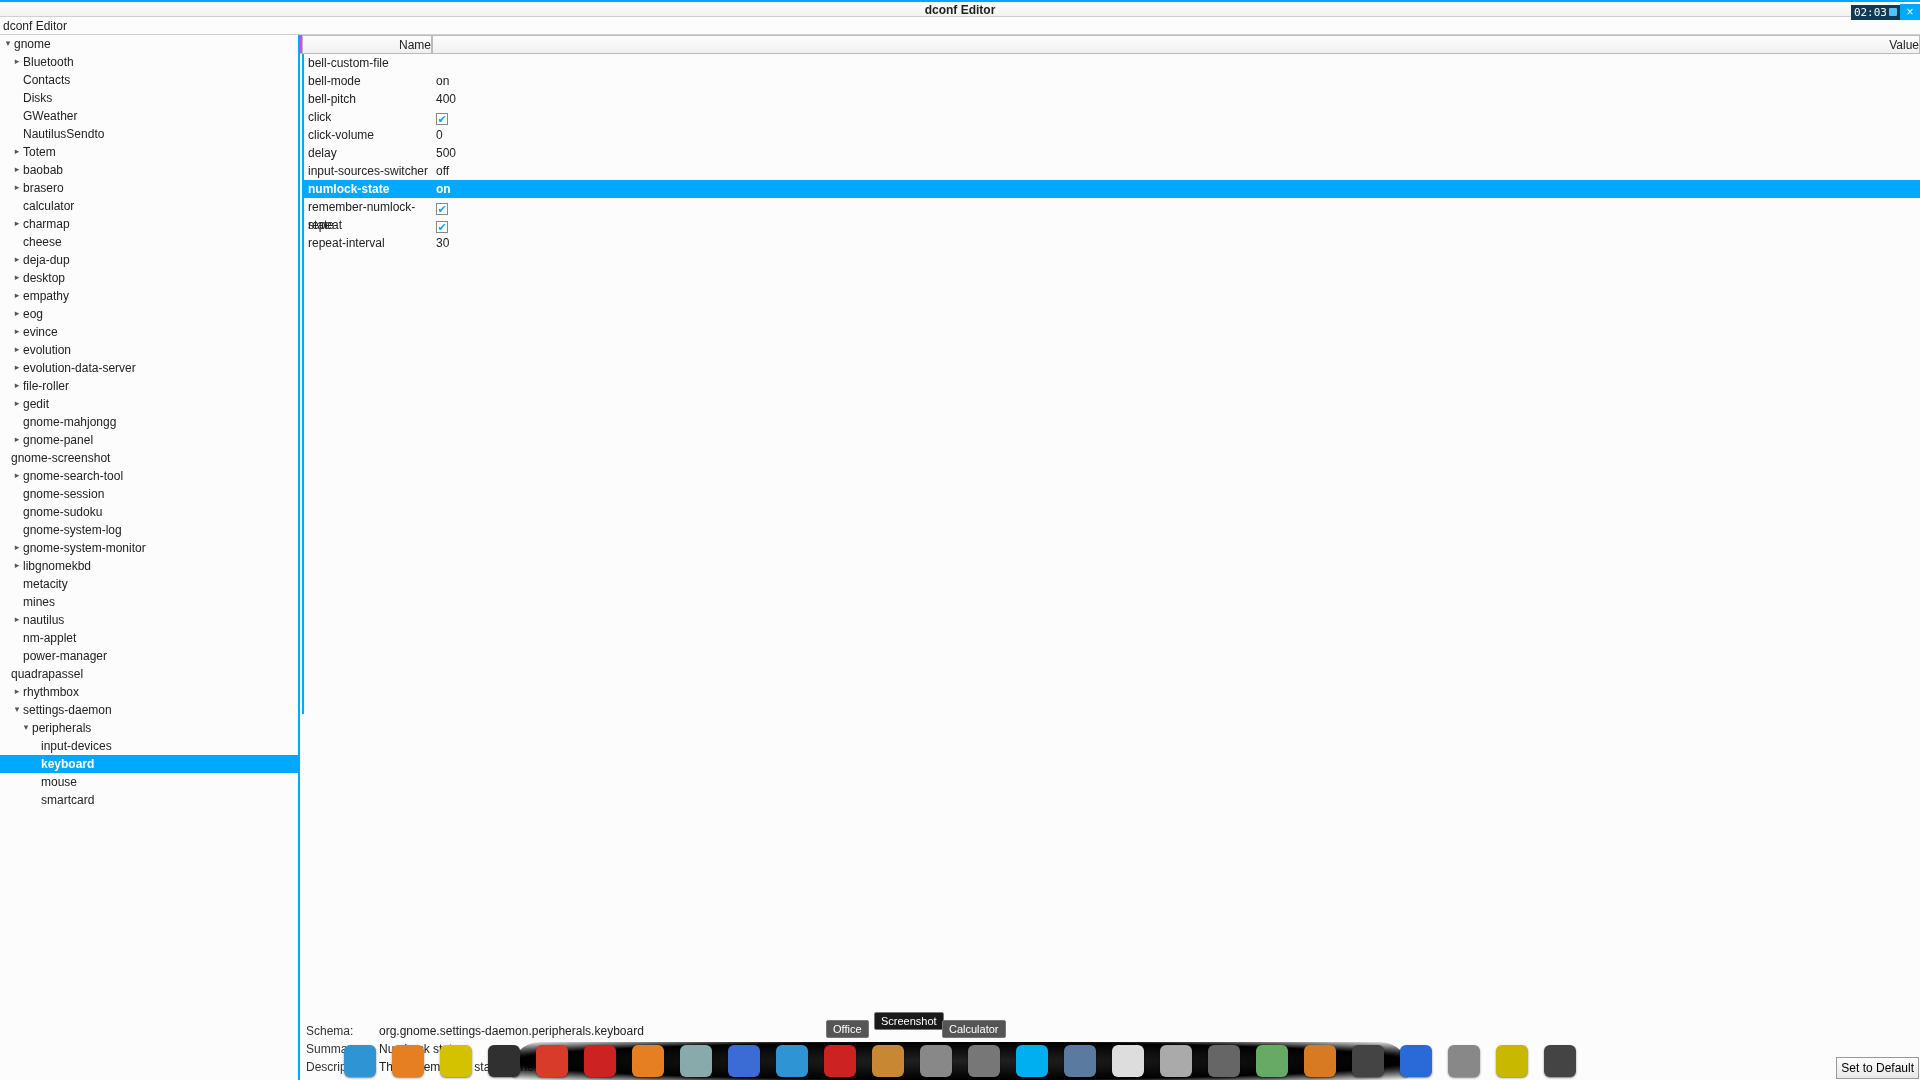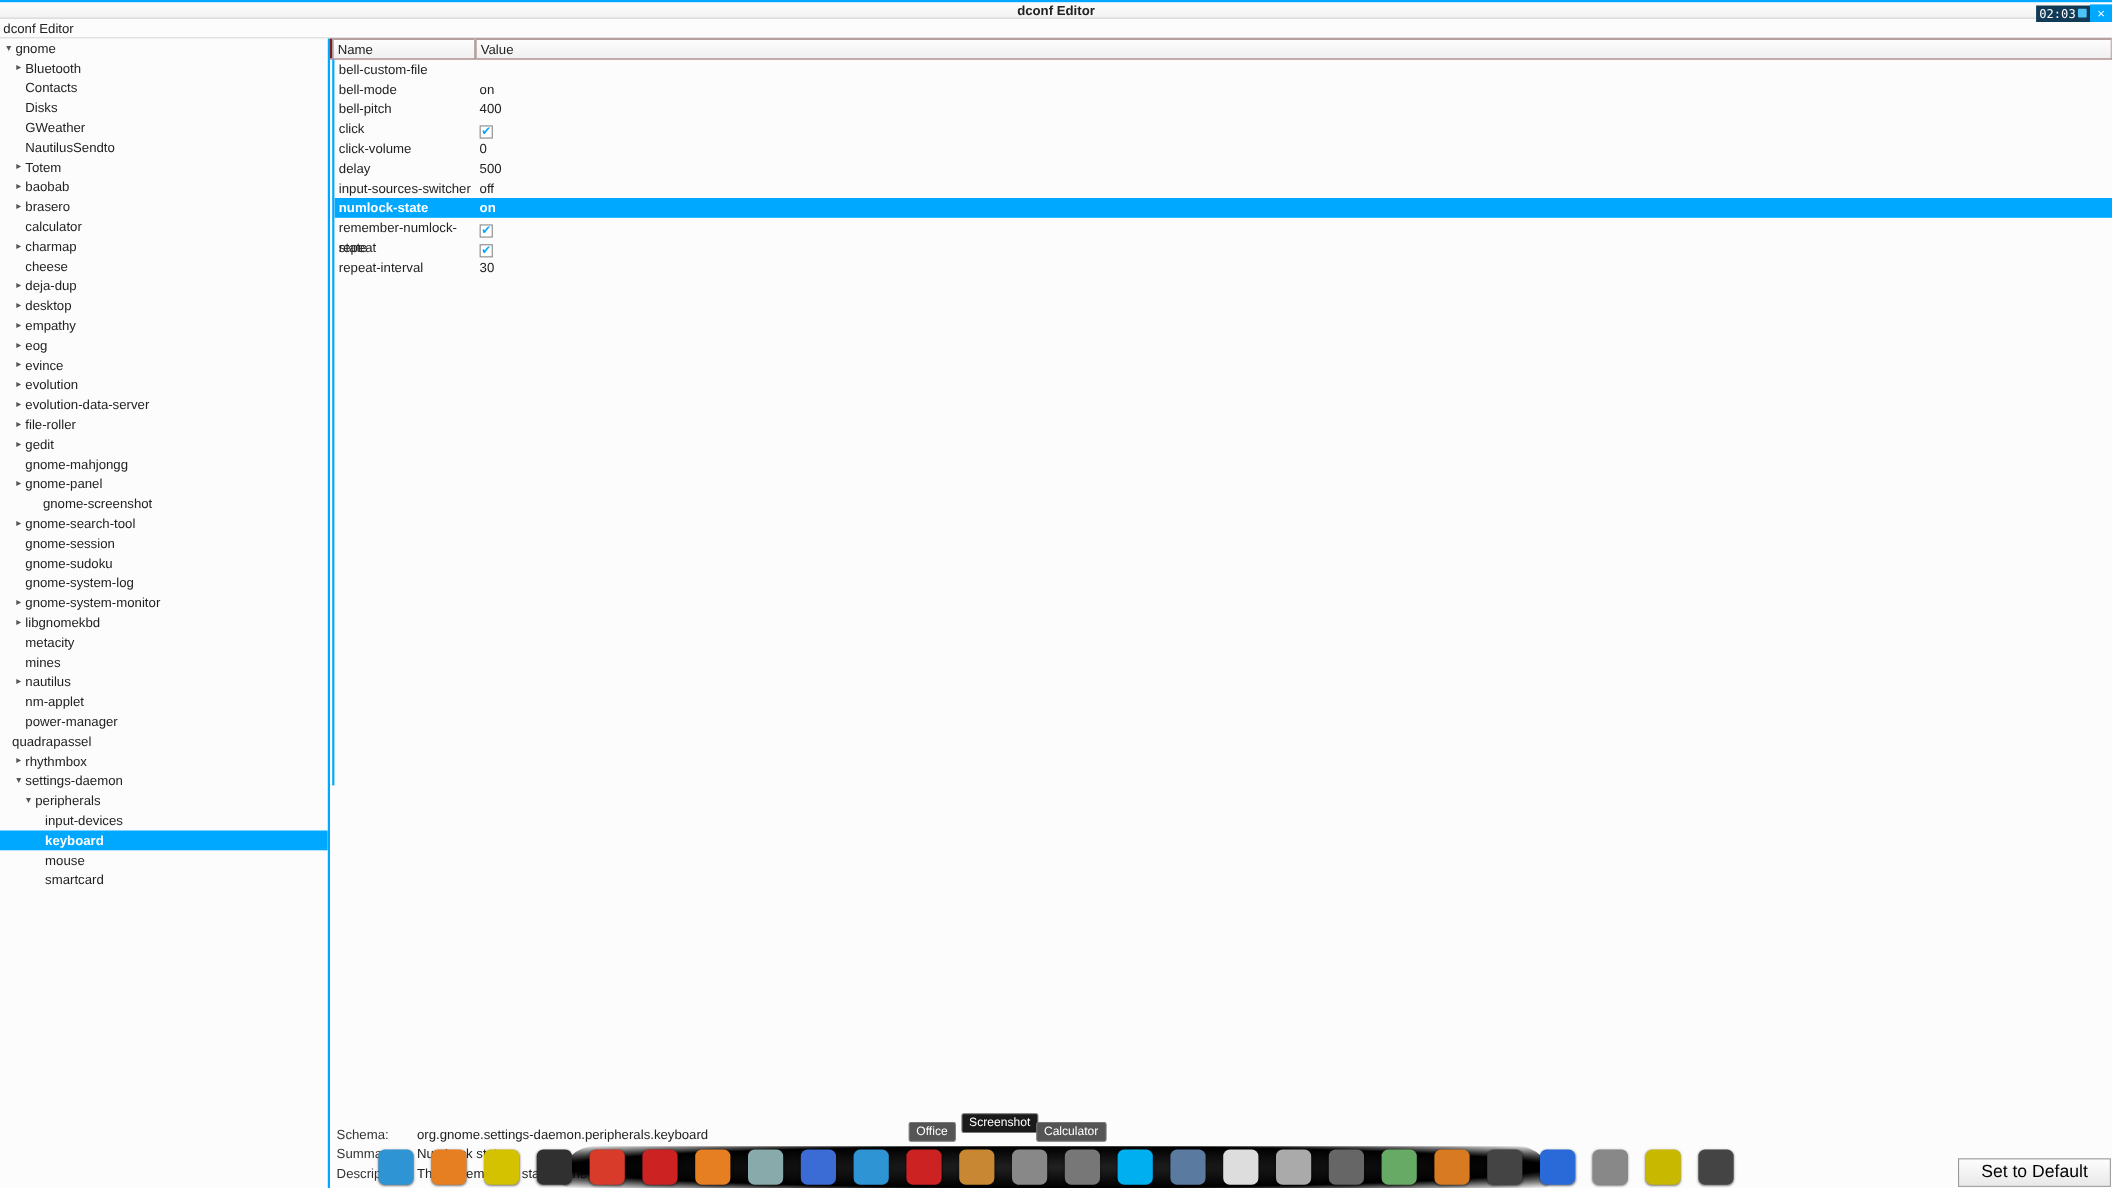--- a/index.html
+++ b/index.html
@@ -26,37 +26,37 @@
   #tree-wrap{width:300px;flex:0 0 300px;border-right:2px solid var(--cyan);overflow-y:auto;overflow-x:hidden;position:relative;background:#fcfcfc;}
   #tree{padding:0;}
   .tree-row{display:flex;align-items:center;height:18px;line-height:18px;cursor:pointer;white-space:nowrap;}
   .tree-row.sel{background:var(--sel);color:#fff;font-weight:bold;}
   .caret{width:10px;text-align:center;font-size:9px;color:#555;position:relative;top:-1px;}
   .caret.empty{visibility:hidden;}
   .tree-row .label{padding-left:1px;}
   
   #right{flex:1 1 auto;display:flex;flex-direction:column;position:relative;}
   
-  #keys-header{display:flex;border-bottom:1px solid var(--border);background:#7f1d1d;padding-left:2px;}
+  #keys-header{display:flex;border-bottom:1px solid var(--border);background:#d946ef;padding-left:2px;text-align:right;}
   #keys-header .col{height:18px;line-height:18px;border:1px solid var(--border);border-bottom:none;background:linear-gradient(#fdfdfd,#f0f0f0);padding-left:4px;}
   .col-name{width:130px;}
   .col-value{flex:1;}
   #keys{flex:0 0 auto;height:660px;border-left:2px solid var(--cyan);margin-left:2px;overflow:auto;}
   .key-row{display:flex;height:18px;line-height:18px;cursor:pointer;}
   .key-row.sel{background:var(--sel);color:#fff;font-weight:bold;}
   .key-row .k{width:130px;padding-left:4px;}
   .key-row .v{flex:1;padding-left:2px;}
   .chk{width:12px;height:12px;border:1px solid #888;display:inline-flex;align-items:center;justify-content:center;position:relative;top:2px;background:#fff;}
   .chk .tick{color:var(--cyan);font-size:11px;line-height:10px;}
   
   #detail{margin-top:auto;padding:4px 6px;background:#fcfcfc;}
   #detail .drow{display:flex;gap:8px;line-height:18px;}
   #detail .dlab{width:65px;color:#333;}
   
-  #set-default{position:absolute;right:1px;bottom:1px;background:linear-gradient(#fdfdfd,#e8e8e8);border:1px solid #999;padding:3px 20px;font-size:16px;cursor:pointer;}
+  #set-default{position:absolute;right:1px;bottom:1px;background:linear-gradient(#fdfdfd,#e8e8e8);border:1px solid #999;padding:3px 4px;font-size:12px;cursor:pointer;}
   
   #dock{position:absolute;bottom:0;left:50%;transform:translateX(-50%);width:900px;height:38px;background:radial-gradient(ellipse at center,#222 0%,#000 70%,transparent 100%);border-radius:40px 40px 10px 10px;display:flex;align-items:center;justify-content:center;gap:16px;padding:0 30px;}
   .dicon{width:32px;height:32px;border-radius:6px;flex:0 0 auto;box-shadow:0 1px 2px rgba(0,0,0,.5);}
   
   .tip{position:absolute;background:#1a1a1a;color:#fff;font-size:11px;padding:2px 6px;border-radius:2px;border:1px solid #777;}
   #tip-screenshot{bottom:50px;left:874px;}
   #tip-office{bottom:42px;left:826px;background:#555;margin-top:25px;}
   #tip-calculator{bottom:42px;left:942px;background:#555;}
   
   #tree-wrap::-webkit-scrollbar{width:4px;}
@@ -171,21 +171,21 @@
           <span class="label">gedit</span>
         </div>
         <div class="tree-row" style="padding-left: 12px;">
           <span class="caret empty">▸</span>
           <span class="label">gnome-mahjongg</span>
         </div>
         <div class="tree-row" style="padding-left: 12px;">
           <span class="caret">▸</span>
           <span class="label">gnome-panel</span>
         </div>
-        <div class="tree-row" style="padding-left: 28px;">
+        <div class="tree-row" style="padding-left: 0;">
           <span class="caret empty">▸</span>
           <span class="label">gnome-screenshot</span>
         </div>
         <div class="tree-row" style="padding-left: 12px;">
           <span class="caret">▸</span>
           <span class="label">gnome-search-tool</span>
         </div>
         <div class="tree-row" style="padding-left: 12px;">
           <span class="caret empty">▸</span>
           <span class="label">gnome-session</span>

